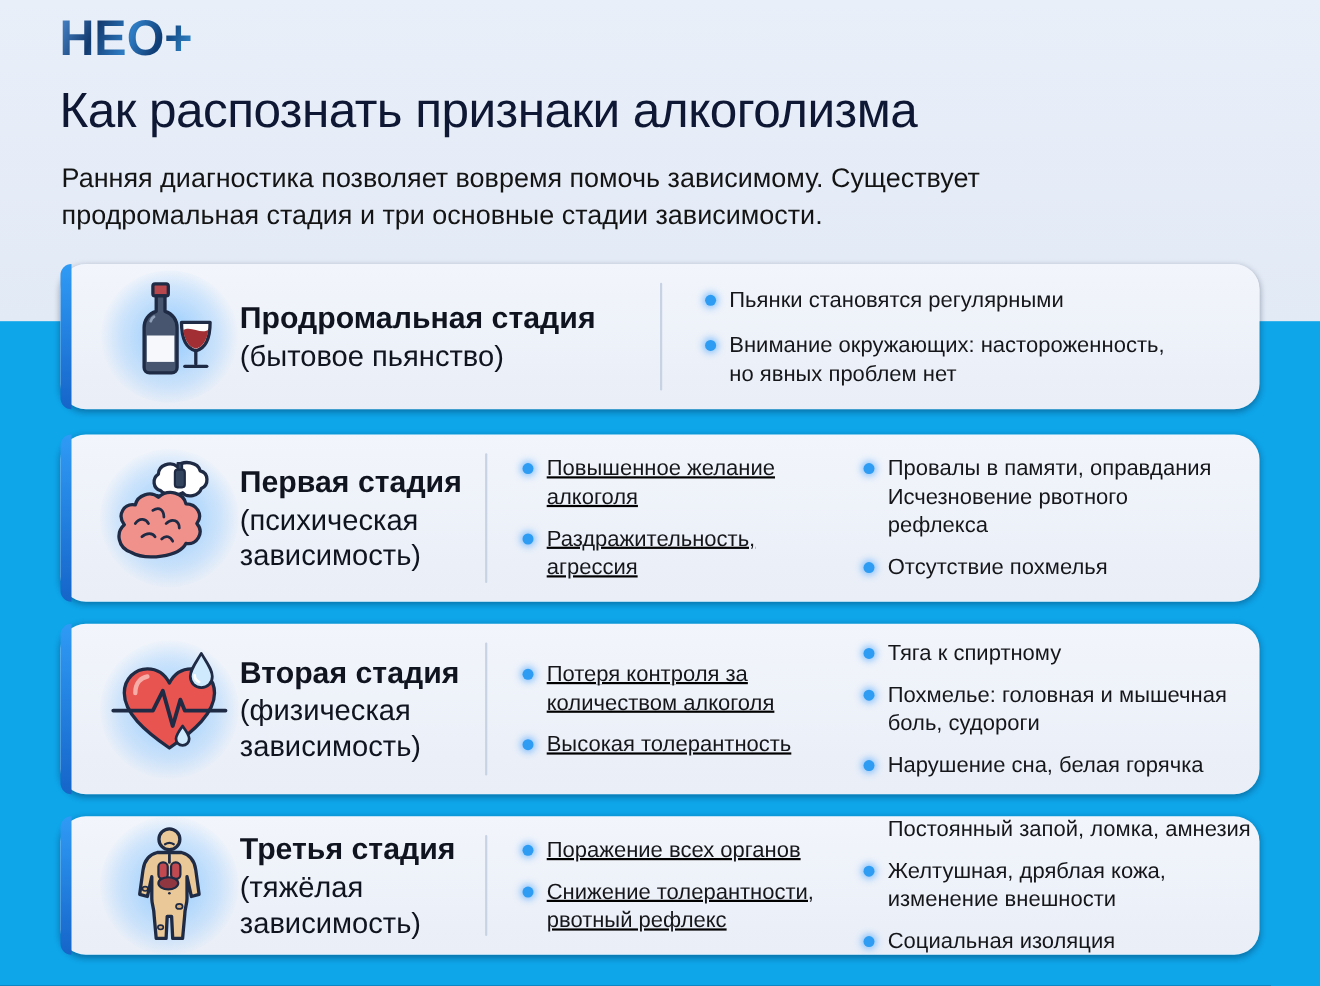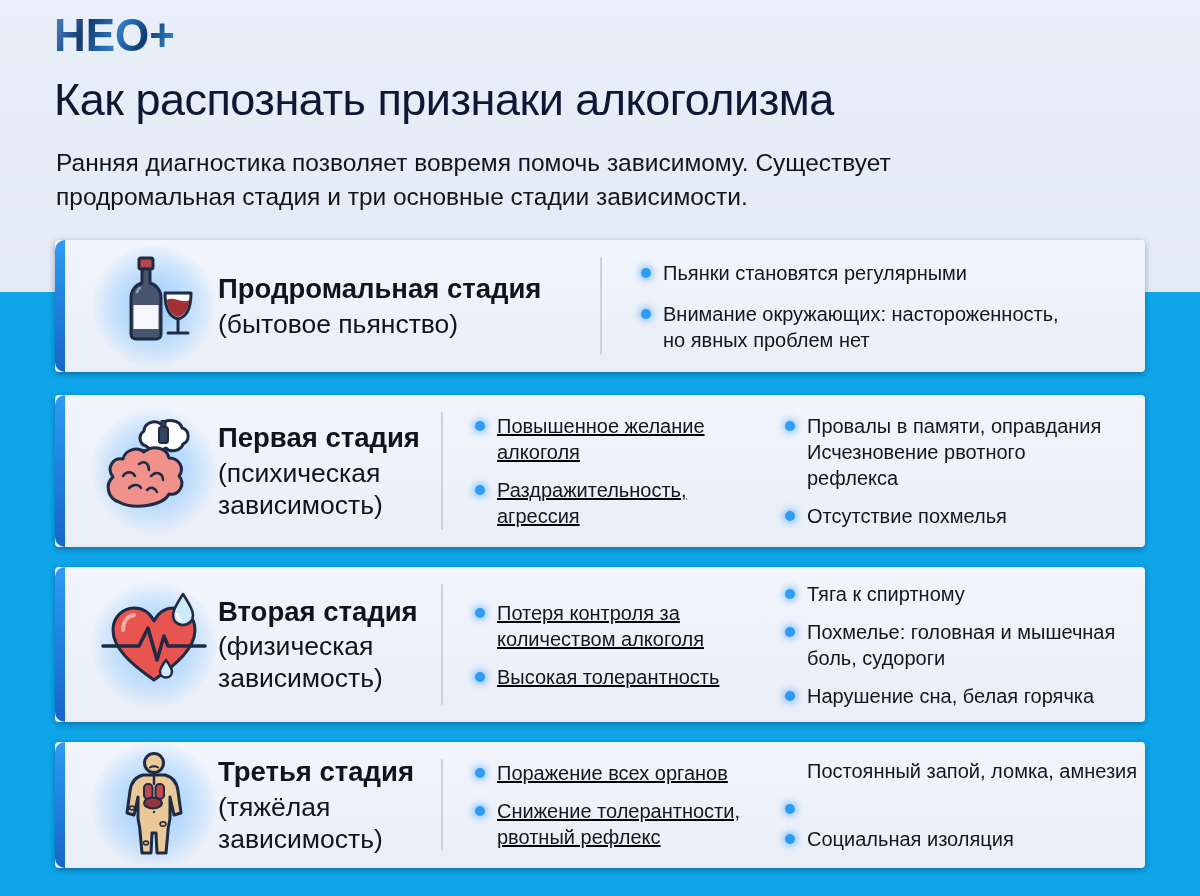--- a/index.html
+++ b/index.html
@@ -6,21 +6,21 @@
   body{font-family:"Liberation Sans","DejaVu Sans",sans-serif;background:#15294f;}
   .page{position:relative;width:1200px;height:896px;overflow:hidden;background:#0ea5e9;}
   .bg-top{position:absolute;top:0;left:0;width:1200px;height:292px;background:linear-gradient(180deg,#e9eff9 0%,#e2eaf6 100%);}
   
   .logo{position:absolute;left:54px;top:10px;font-size:44px;font-weight:900;letter-spacing:0px;
         background:linear-gradient(115deg,#4f8fd6 0%,#123a6e 28%,#2e7cc4 52%,#0f3c74 72%,#3aa0e8 100%);
         -webkit-background-clip:text;background-clip:text;color:transparent;transform:scaleY(1.04);}
   .page-title{position:absolute;left:54px;top:74px;font-size:45px;font-weight:400;color:#0e1733;letter-spacing:-0.5px;}
   .page-subtitle{position:absolute;left:56px;top:146px;font-size:24.5px;line-height:1.38;color:#141414;white-space:pre-line;width:1050px;}
   
-  .card{position:absolute;left:55px;width:1090px;background:linear-gradient(180deg,#f2f5fb,#e9eef7);border-radius:4px;box-shadow:0 2px 6px rgba(5,15,40,.35);}
+  .card{position:absolute;left:55px;width:1090px;background:linear-gradient(180deg,#f2f5fb,#e9eef7);border-radius:23px;box-shadow:0 2px 6px rgba(5,15,40,.35);}
   .card1{top:240px;height:132px;}
   .card2{top:395px;height:152px;}
   .card3{top:567px;height:155px;}
   .card4{top:742px;height:126px;}
   .accent{position:absolute;left:0;top:0;bottom:0;width:10px;border-radius:18px 0 0 18px;
           background:linear-gradient(180deg,#2f9bf5,#1665c9);}
   .icon-wrap{position:absolute;left:40px;top:50%;transform:translateY(-50%);width:118px;height:118px;
              display:flex;align-items:center;justify-content:center;}
   .card1 .icon-wrap{height:112px;}
   .icon-wrap::before{content:"";position:absolute;inset:-4px;border-radius:50%;
@@ -222,20 +222,22 @@
 рвотный рефлекс</span>
         </div>
     </div>
     <div class="col col-b">
       <div class="item no-dot">
           <span class="dot"></span>
           <span class="item-text">Постоянный запой, ломка, амнезия</span>
         </div>
       <div class="item">
           <span class="dot"></span>
+          <span class="item-text">Желтушная, дряблая кожа,
+изменение внешности</span>
         </div>
       <div class="item">
           <span class="dot"></span>
           <span class="item-text">Социальная изоляция</span>
         </div>
     </div>
   </section>
 </div>
 
 </body></html>

